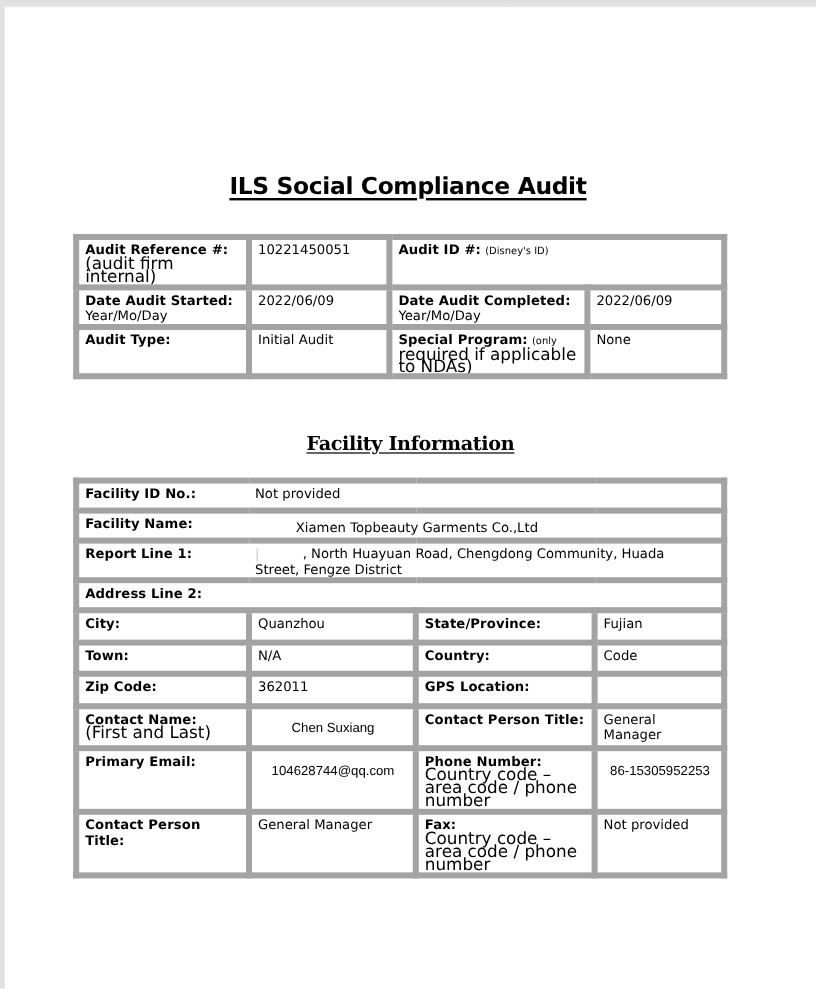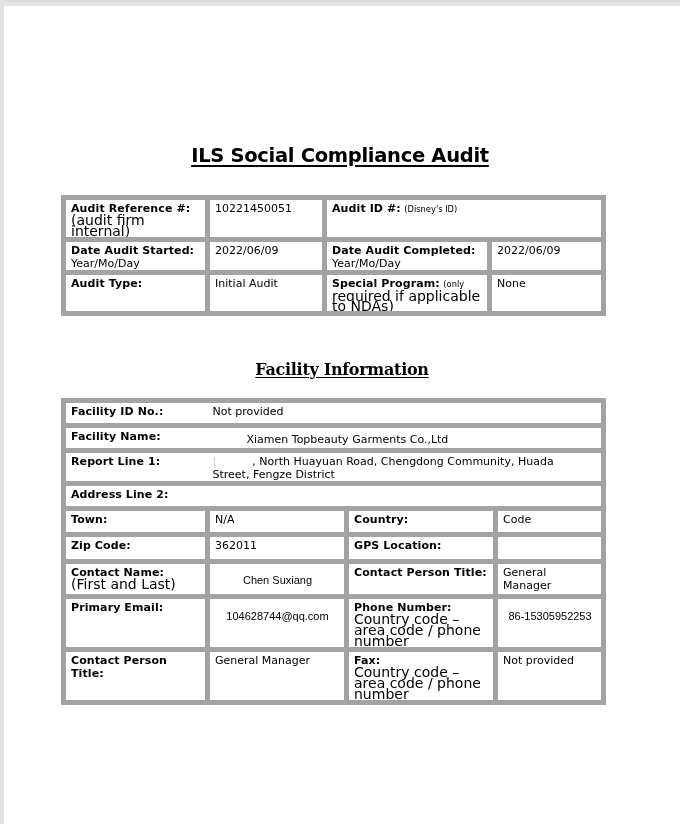--- a/index.html
+++ b/index.html
@@ -134,20 +134,26 @@
     <td colspan="3" style="border-left:none; padding-left:39px; padding-top:5px" class="val">Xiamen Topbeauty Garments Co.,Ltd</td>
   </tr>
   <tr style="height:27px">
     <td style="border-right:none"><span class="lbl">Report Line 1:</span></td>
     <td colspan="3" style="border-left:none; line-height:13px; padding-right:30px" class="val"><span style="color:#ccc; margin-right:36px">|</span><span>, North Huayuan Road, Chengdong Community, Huada Street, Fengze District</span></td>
   </tr>
   <tr style="height:25px">
     <td style="border-right:none"><span class="lbl">Address Line 2:</span></td>
     <td colspan="3" style="border-left:none" class="val"></td>
   </tr>
+  <tr style="height:27px">
+    <td><span class="lbl">City:</span></td>
+    <td class="val">Quanzhou</td>
+    <td><span class="lbl">State/Province:</span></td>
+    <td class="val">Fujian</td>
+  </tr>
   <tr style="height:26px">
     <td><span class="lbl">Town:</span></td>
     <td class="val">N/A</td>
     <td><span class="lbl">Country:</span></td>
     <td class="val">Code</td>
   </tr>
   <tr style="height:27px">
     <td><span class="lbl">Zip Code:</span></td>
     <td class="val">362011</td>
     <td><span class="lbl">GPS Location:</span></td>

